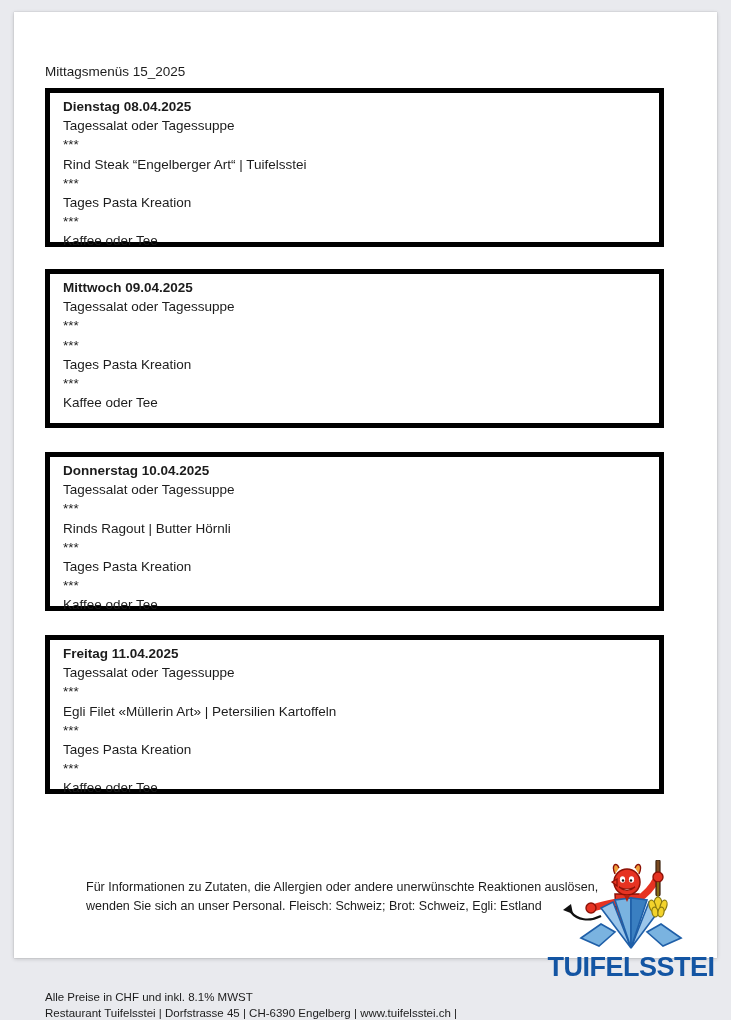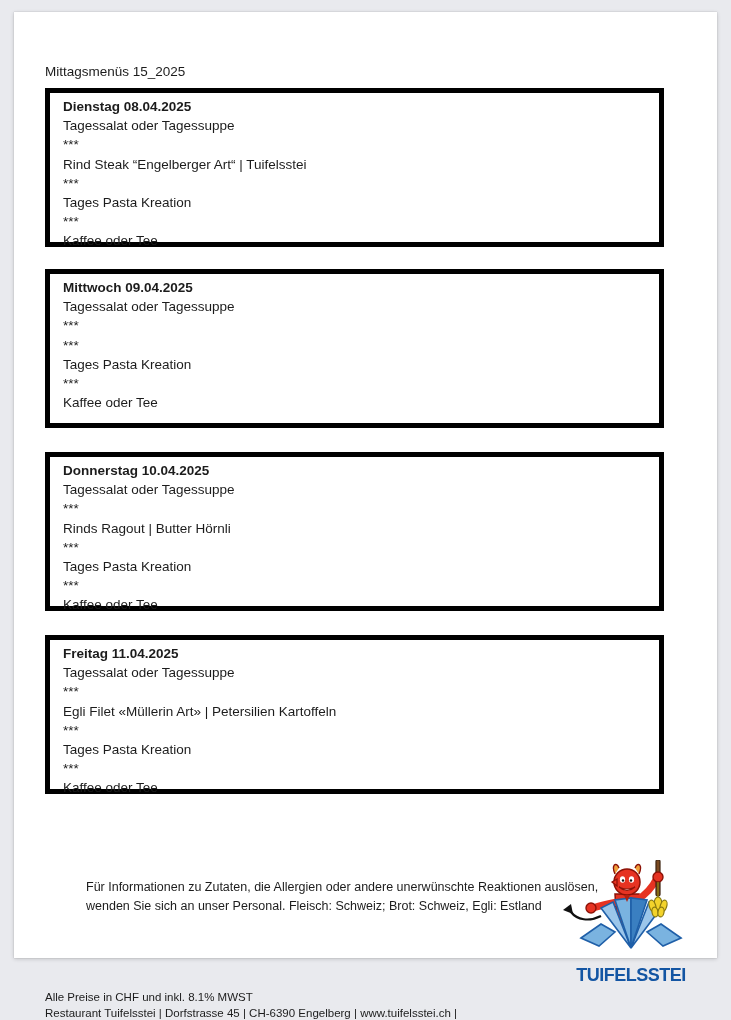--- a/index.html
+++ b/index.html
@@ -65,26 +65,26 @@
     margin-top: 44px;
   }
   .logo {
     position: absolute;
     left: 521px; top: 848px;
     width: 192px;
     text-align: center;
   }
   .logo svg { display: block; margin: 0 auto; }
   .logo-wordmark {
-    font-size: 18px;
+    font-size: 27px;
     font-weight: 800;
     letter-spacing: -0.5px;
     color: #1355a3;
     line-height: 28px;
-    margin-top: 11px;
+    margin-top: 3px;
   }
 </style>
 </head>
 <body>
 
 <div class="stage">
   <div class="page">
 
     <div class="doc-title">Mittagsmenüs 15_2025</div>
 

